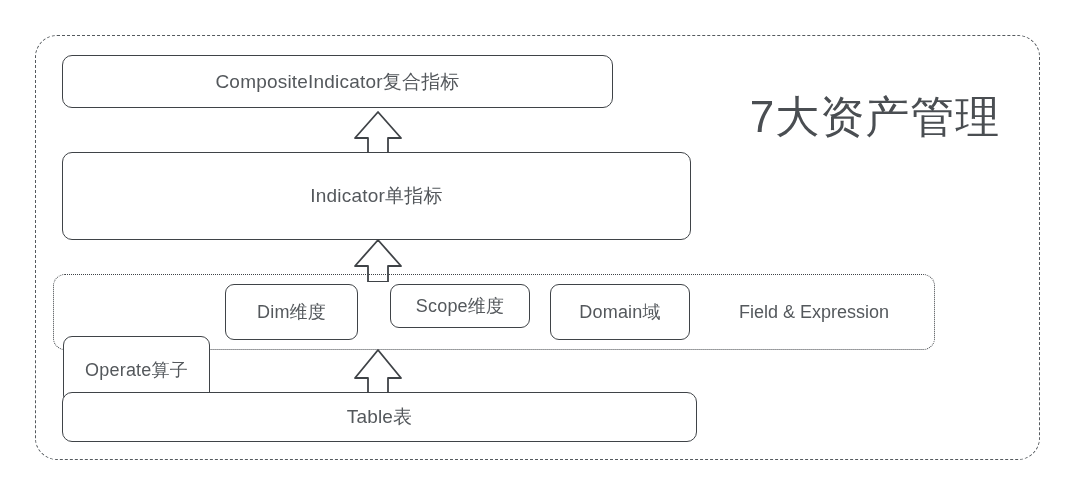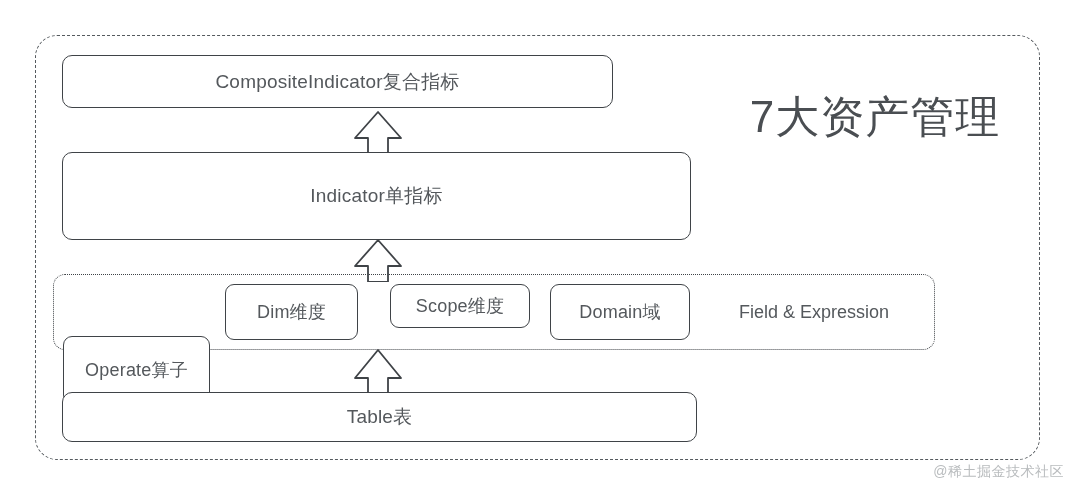--- a/index.html
+++ b/index.html
@@ -172,17 +172,14 @@
   </div>
 
   <div class="node node-lg" id="box-table">
     <span>Table表</span>
   </div>
 
   <div class="big-title">
     <span>7大资产管理</span>
   </div>
 
-  <div class="watermark">
-    <span>@稀土掘金技术社区</span>
-  </div>
 
 </div>
 
 </body></html>

